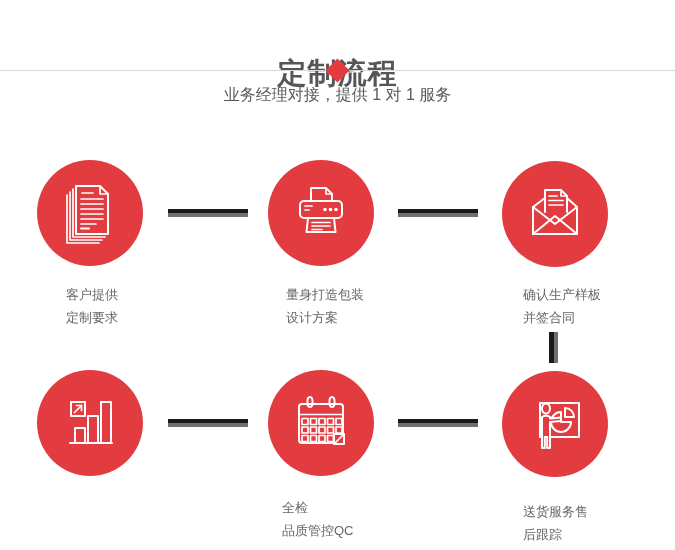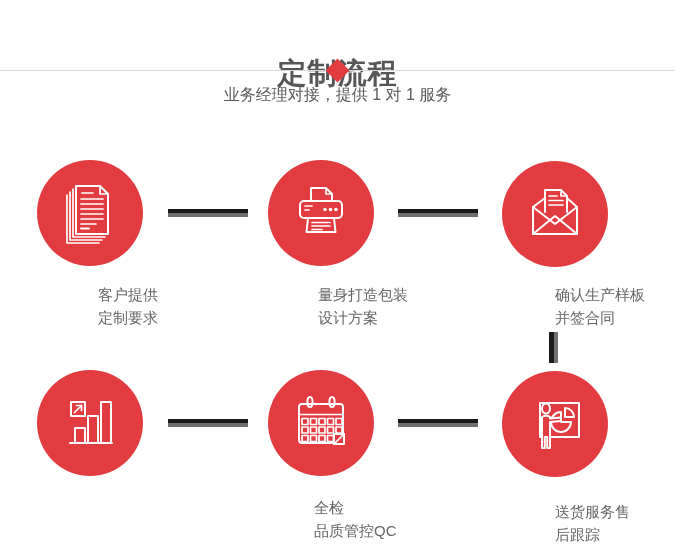--- a/index.html
+++ b/index.html
@@ -20,21 +20,21 @@
   .divider{position:absolute;top:70px;left:0;width:675px;height:1px;background:var(--divider_color);}
   .diamond{position:absolute;top:62px;left:329px;width:17px;height:17px;
            background:var(--accent);transform:rotate(45deg);}
   .subtitle{position:absolute;top:76px;left:0;width:675px;text-align:center;
             font-size:16px;color:var(--subtitle_color);margin-top:9px;}
 
   .circle{position:absolute;width:106px;height:106px;border-radius:50%;
           background:var(--accent);display:flex;align-items:center;justify-content:center;}
   .circle svg{display:block;}
 
-  .step-label{position:absolute;font-size:15px;line-height:23px;color:var(--label_color);margin-left:32px;}
+  .step-label{position:absolute;font-size:13px;line-height:23px;color:var(--label_color);}
 
   .hbar{position:absolute;width:80px;height:8px;
         background:linear-gradient(to bottom,var(--connector_dark) 0 50%,var(--connector_gray) 50% 100%);}
   .vbar{position:absolute;width:9px;height:31px;
         background:linear-gradient(to right,var(--connector_dark) 0 55%,var(--connector_gray) 55% 100%);}
 
   .ic{stroke:#fff;stroke-width:2;fill:none;stroke-linecap:round;stroke-linejoin:round;}
   .ic-thin{stroke:#fff;stroke-width:1.7;fill:none;stroke-linecap:round;stroke-linejoin:round;}
   .fill-white{fill:#fff;stroke:none;}
   .fill-accent{fill:var(--accent);stroke:#fff;stroke-width:2;stroke-linejoin:round;}

